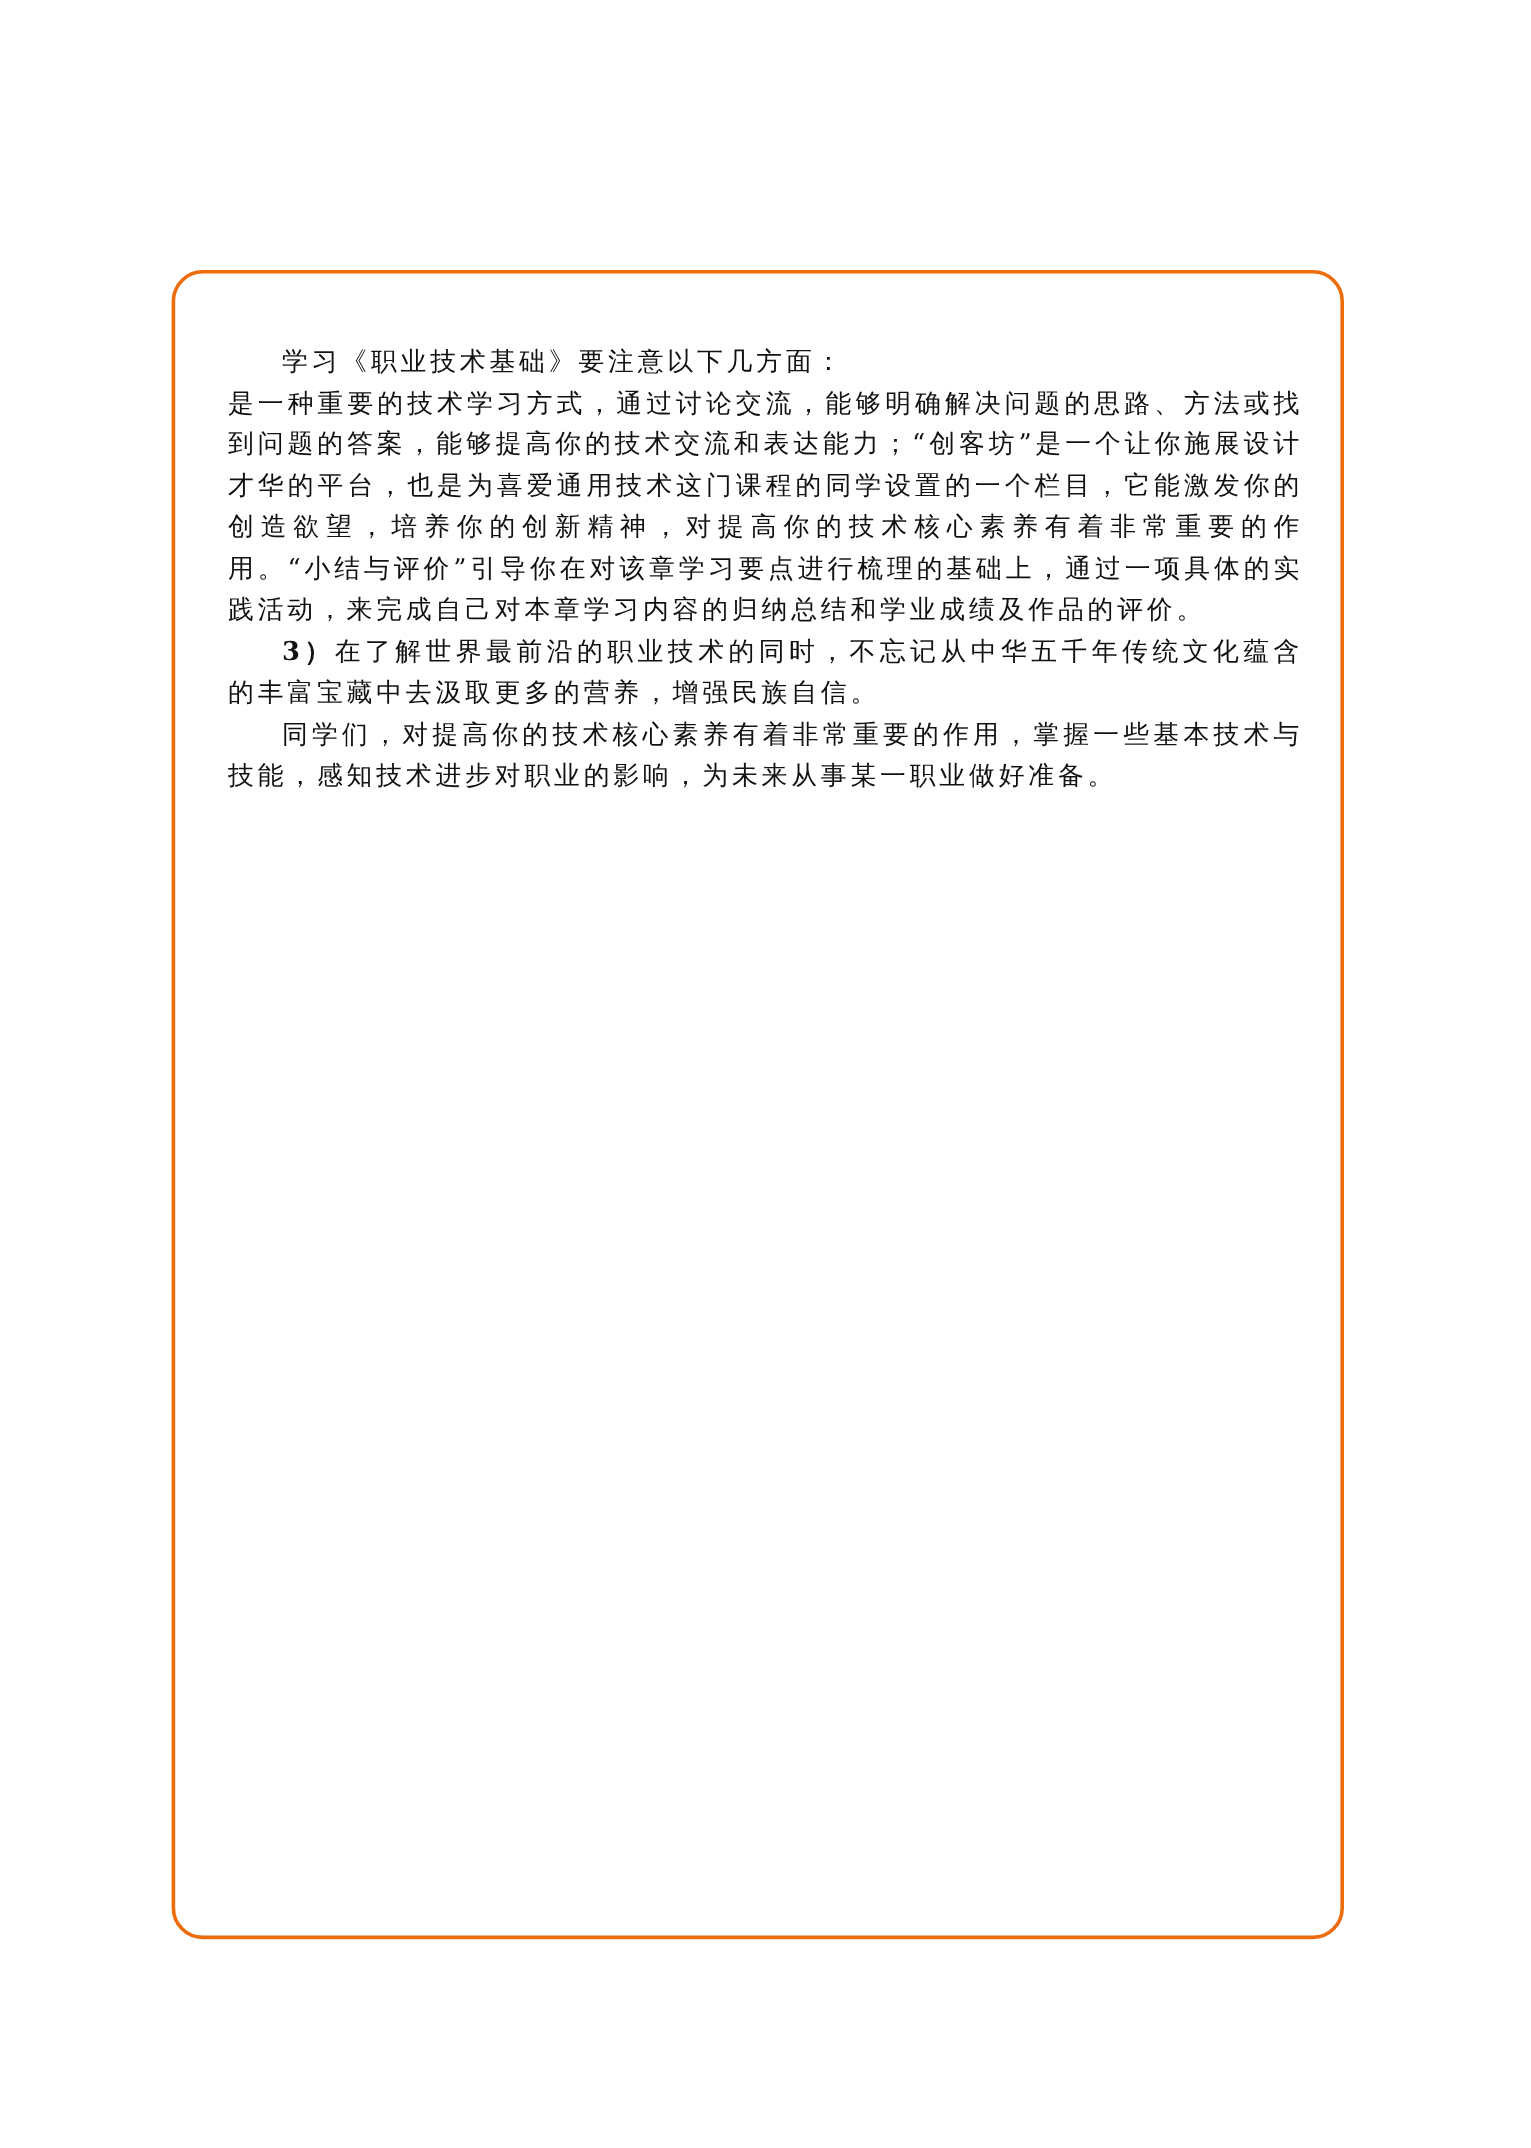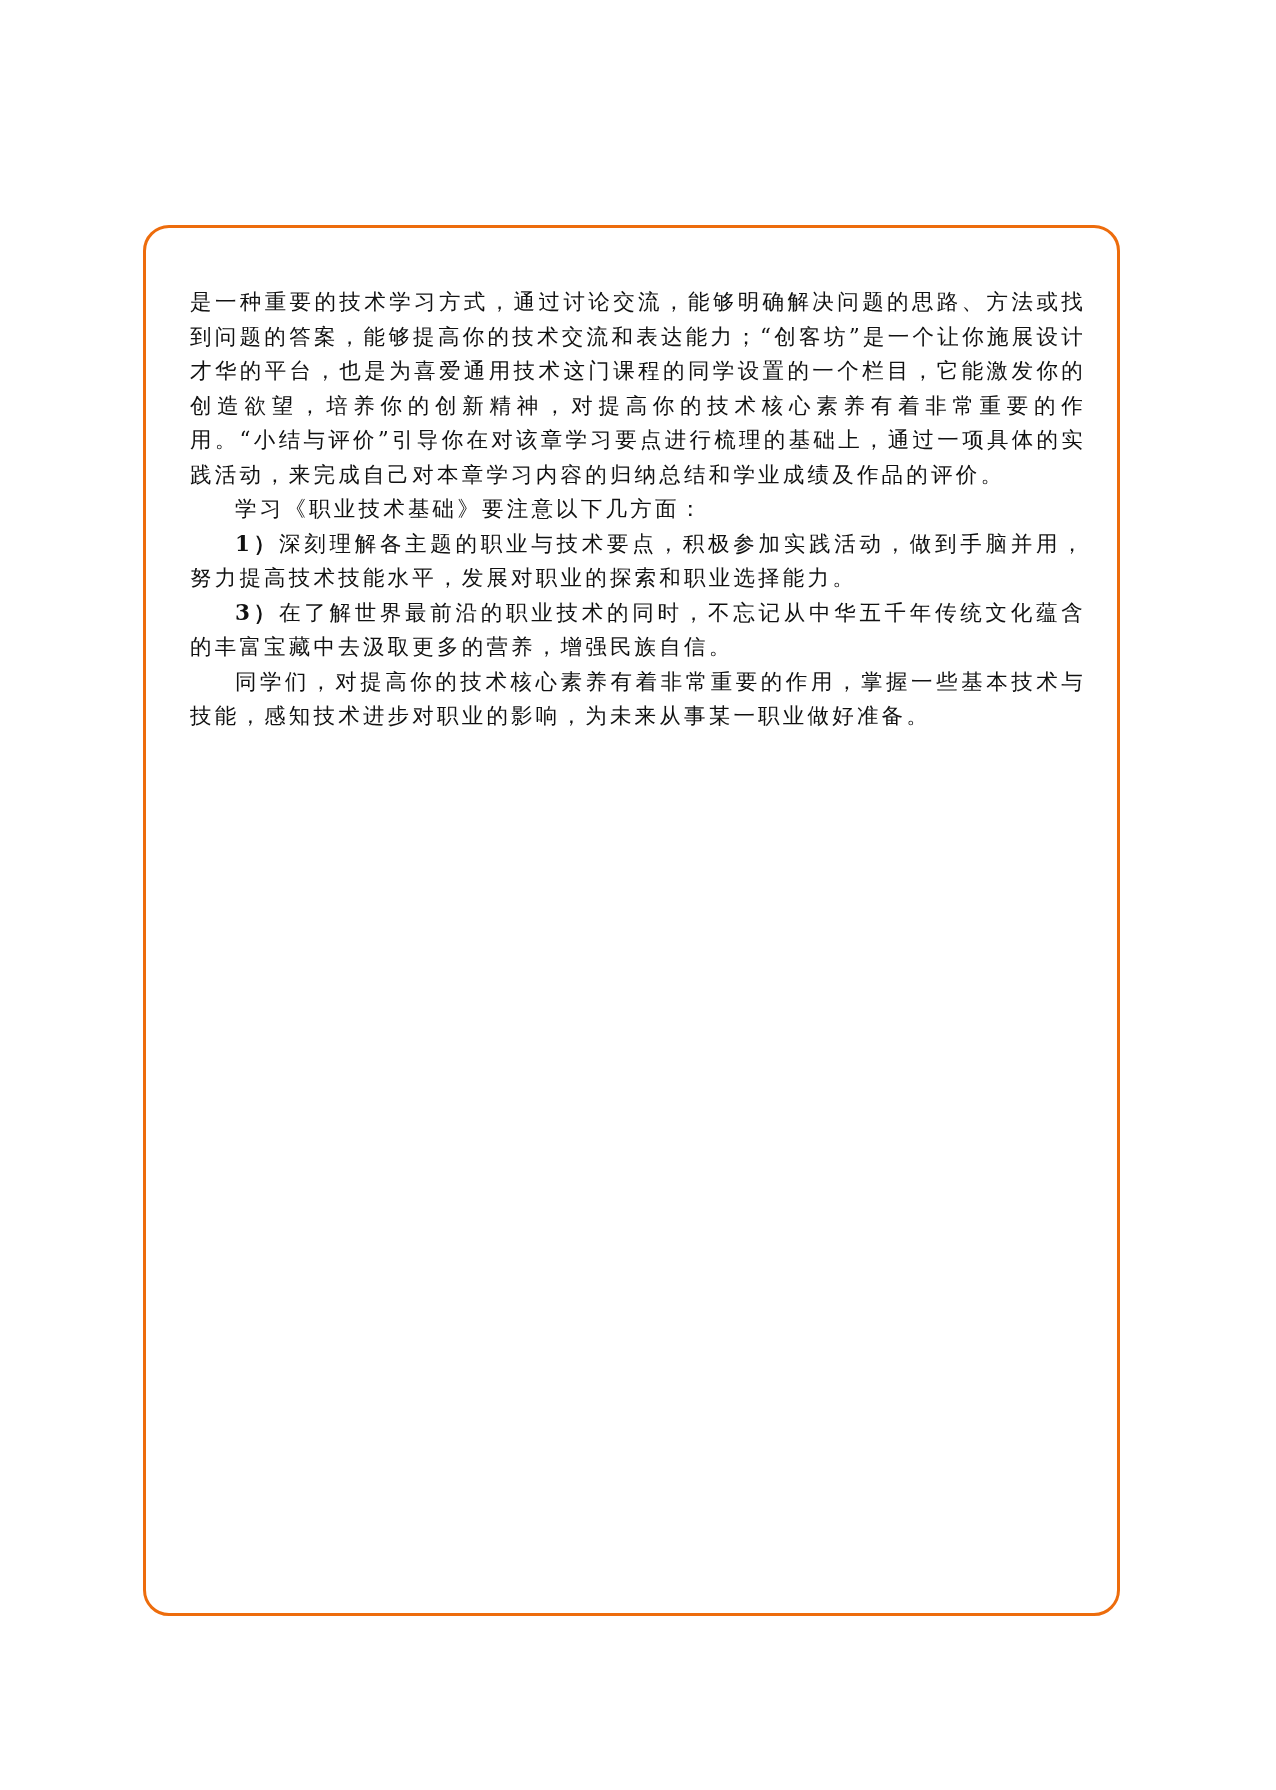--- a/index.html
+++ b/index.html
@@ -46,28 +46,25 @@
     .num {
       font-weight: 700;
     }
   </style>
 </head>
 <body>
 
 <div class="frame" style="border-color: rgb(237, 108, 12);"></div>
 
 <div class="content">
-  <p class="para">
-    <span>是一种重要的技术学习方式，通过讨论交流，能够明确解决问题的思路、方法或找到问题的答案，能够提高你的技术交流和表达能力；“创客坊”是一个让你施展设计才华的平台，也是为喜爱通用技术这门课程的同学设置的一个栏目，它能激发你的创造欲望，培养你的创新精神，对提高你的技术核心素养有着非常重要的作用。“小结与评价”引导你在对该章学习要点进行梳理的基础上，通过一项具体的实践活动，来完成自己对本章学习内容的归纳总结和学业成绩及作品的评价。</span>
-  </p>
   <p class="para indent">
     <span>学习《职业技术基础》要注意以下几方面：</span>
   </p>
-  <p class="para indent">
-    <span class="num">1）</span><span>深刻理解各主题的职业与技术要点，积极参加实践活动，做到手脑并用，努力提高技术技能水平，发展对职业的探索和职业选择能力。</span>
+  <p class="para">
+    <span>是一种重要的技术学习方式，通过讨论交流，能够明确解决问题的思路、方法或找到问题的答案，能够提高你的技术交流和表达能力；“创客坊”是一个让你施展设计才华的平台，也是为喜爱通用技术这门课程的同学设置的一个栏目，它能激发你的创造欲望，培养你的创新精神，对提高你的技术核心素养有着非常重要的作用。“小结与评价”引导你在对该章学习要点进行梳理的基础上，通过一项具体的实践活动，来完成自己对本章学习内容的归纳总结和学业成绩及作品的评价。</span>
   </p>
   <p class="para indent">
     <span class="num">3）</span><span>在了解世界最前沿的职业技术的同时，不忘记从中华五千年传统文化蕴含的丰富宝藏中去汲取更多的营养，增强民族自信。</span>
   </p>
   <p class="para indent">
     <span>同学们，对提高你的技术核心素养有着非常重要的作用，掌握一些基本技术与技能，感知技术进步对职业的影响，为未来从事某一职业做好准备。</span>
   </p>
 </div>
 
 </body></html>

